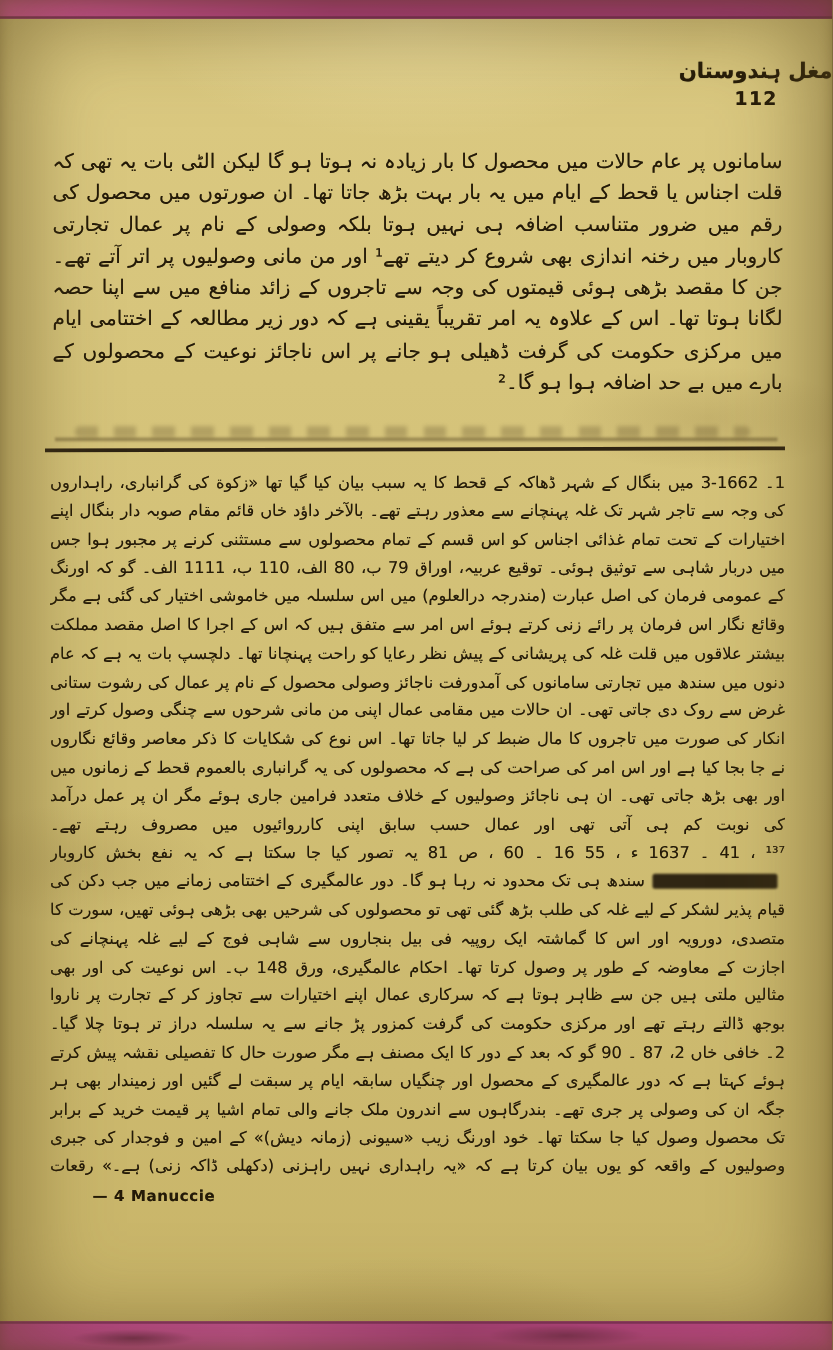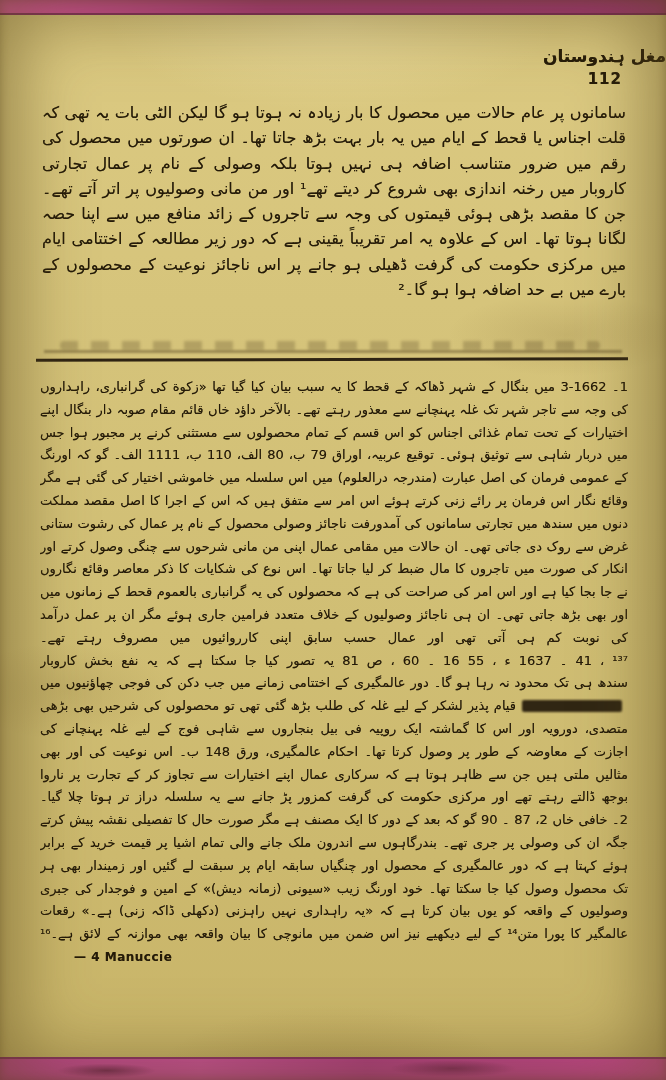--- a/index.html
+++ b/index.html
@@ -30,21 +30,21 @@
     position:absolute;top:46px;left:0;right:0;text-align:right;
     font-size:17px;font-weight:bold;
     text-shadow:0 0 .6px rgba(35,25,8,.7);
   }
   .page-no{
     position:absolute;top:70px;right:44px;
     font-size:15px;font-weight:bold;letter-spacing:1px;
     text-shadow:0 0 .5px rgba(35,25,8,.7);
   }
   .body-text{
-    position:absolute;top:100px;left:42px;width:584px;height:230px;overflow:hidden;
+    position:absolute;top:116px;left:42px;width:584px;height:230px;overflow:hidden;
     direction:rtl;text-align:justify;
     font-size:16px;line-height:25.3px;
     text-shadow:0 0 .5px rgba(35,25,8,.55);
   }
   .ghost-a{
     position:absolute;top:341px;left:60px;width:540px;height:9px;border-radius:4px;
     background:repeating-linear-gradient(90deg, rgba(48,32,10,.5) 0 18px, transparent 18px 31px);
     filter:blur(1.8px);opacity:.42;
   }
   .ghost-b{
@@ -100,38 +100,38 @@
 
   <div class="divider"></div>
 
   <div class="footnotes" lang="ur">
       <div class="fn-line">1۔ 1662-3 میں بنگال کے شہر ڈھاکہ کے قحط کا یہ سبب بیان کیا گیا تھا «زکوة کی گرانباری، راہداروں</div>
       <div class="fn-line">کی وجہ سے تاجر شہر تک غلہ پہنچانے سے معذور رہتے تھے۔ بالآخر داؤد خاں قائم مقام صوبہ دار بنگال اپنے</div>
       <div class="fn-line">اختیارات کے تحت تمام غذائی اجناس کو اس قسم کے تمام محصولوں سے مستثنی کرنے پر مجبور ہوا جس کی بعد</div>
       <div class="fn-line">میں دربار شاہی سے توثیق ہوئی۔ توقیع عربیہ، اوراق 79 ب، 80 الف، 110 ب، 1111 الف۔ گو کہ اورنگ زیب</div>
       <div class="fn-line">کے عمومی فرمان کی اصل عبارت (مندرجہ درالعلوم) میں اس سلسلہ میں خاموشی اختیار کی گئی ہے مگر جملہ</div>
       <div class="fn-line">وقائع نگار اس فرمان پر رائے زنی کرتے ہوئے اس امر سے متفق ہیں کہ اس کے اجرا کا اصل مقصد مملکت کے</div>
+      <div class="fn-line">بیشتر علاقوں میں قلت غلہ کی پریشانی کے پیش نظر رعایا کو راحت پہنچانا تھا۔ دلچسپ بات یہ ہے کہ عام</div>
       <div class="fn-line">دنوں میں سندھ میں تجارتی سامانوں کی آمدورفت ناجائز وصولی محصول کے نام پر عمال کی رشوت ستانی کی</div>
       <div class="fn-line">غرض سے روک دی جاتی تھی۔ ان حالات میں مقامی عمال اپنی من مانی شرحوں سے چنگی وصول کرتے اور</div>
       <div class="fn-line">انکار کی صورت میں تاجروں کا مال ضبط کر لیا جاتا تھا۔ اس نوع کی شکایات کا ذکر معاصر وقائع نگاروں</div>
       <div class="fn-line">نے جا بجا کیا ہے اور اس امر کی صراحت کی ہے کہ محصولوں کی یہ گرانباری بالعموم قحط کے زمانوں میں</div>
       <div class="fn-line">اور بھی بڑھ جاتی تھی۔ ان ہی ناجائز وصولیوں کے خلاف متعدد فرامین جاری ہوئے مگر ان پر عمل درآمد</div>
       <div class="fn-line">کی نوبت کم ہی آتی تھی اور عمال حسب سابق اپنی کارروائیوں میں مصروف رہتے تھے۔</div>
       <div class="fn-line">¹³⁷ ، 41 ۔ 1637 ء ، 55 16 ۔ 60 ، ص 81 یہ تصور کیا جا سکتا ہے کہ یہ نفع بخش کاروبار</div>
       <div class="fn-line">سندھ ہی تک محدود نہ رہا ہو گا۔ دور عالمگیری کے اختتامی زمانے میں جب دکن کی فوجی چھاؤنیوں میں</div>
       <div class="fn-line">قیام پذیر لشکر کے لیے غلہ کی طلب بڑھ گئی تھی تو محصولوں کی شرحیں بھی بڑھی ہوئی تھیں، سورت کا</div>
       <div class="fn-line">متصدی، دورویہ اور اس کا گماشتہ ایک روپیہ فی بیل بنجاروں سے شاہی فوج کے لیے غلہ پہنچانے کی</div>
       <div class="fn-line">اجازت کے معاوضہ کے طور پر وصول کرتا تھا۔ احکام عالمگیری، ورق 148 ب۔ اس نوعیت کی اور بھی</div>
       <div class="fn-line">مثالیں ملتی ہیں جن سے ظاہر ہوتا ہے کہ سرکاری عمال اپنے اختیارات سے تجاوز کر کے تجارت پر ناروا</div>
       <div class="fn-line">بوجھ ڈالتے رہتے تھے اور مرکزی حکومت کی گرفت کمزور پڑ جانے سے یہ سلسلہ دراز تر ہوتا چلا گیا۔</div>
       <div class="fn-line">2۔ خافی خاں 2، 87 ۔ 90 گو کہ بعد کے دور کا ایک مصنف ہے مگر صورت حال کا تفصیلی نقشہ پیش کرتے</div>
+      <div class="fn-line">ہوئے کہتا ہے کہ دور عالمگیری کے محصول اور چنگیاں سابقہ ایام پر سبقت لے گئیں اور زمیندار بھی ہر</div>
       <div class="fn-line">جگہ ان کی وصولی پر جری تھے۔ بندرگاہوں سے اندرون ملک جانے والی تمام اشیا پر قیمت خرید کے برابر</div>
-      <div class="fn-line">ہوئے کہتا ہے کہ دور عالمگیری کے محصول اور چنگیاں سابقہ ایام پر سبقت لے گئیں اور زمیندار بھی ہر</div>
       <div class="fn-line">تک محصول وصول کیا جا سکتا تھا۔ خود اورنگ زیب «سیونی (زمانہ دیش)» کے امین و فوجدار کی جبری</div>
       <div class="fn-line">وصولیوں کے واقعہ کو یوں بیان کرتا ہے کہ «یہ راہداری نہیں راہزنی (دکھلی ڈاکہ زنی) ہے۔» رقعات</div>
-      <div class="fn-line">عالمگیر کا پورا متن¹⁴ کے لیے دیکھیے نیز اس ضمن میں مانوچی کا بیان واقعہ بھی موازنہ کے لائق ہے۔¹⁶</div>
       <div class="fn-line">— 4 Manuccie</div>
     </div>
 
   <div class="strip-bottom"></div>
   <div class="vignette"></div>
 
 </div>
 
 </body></html>

